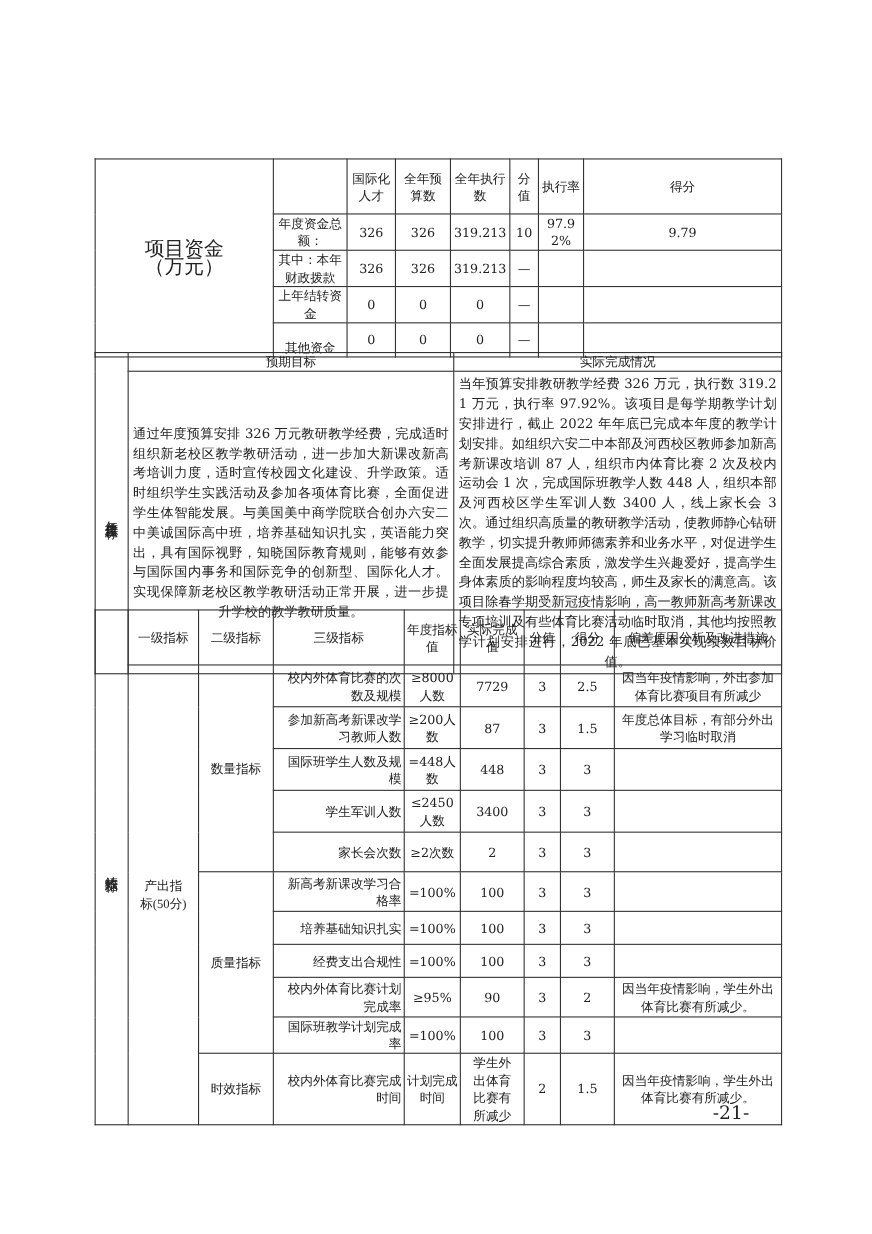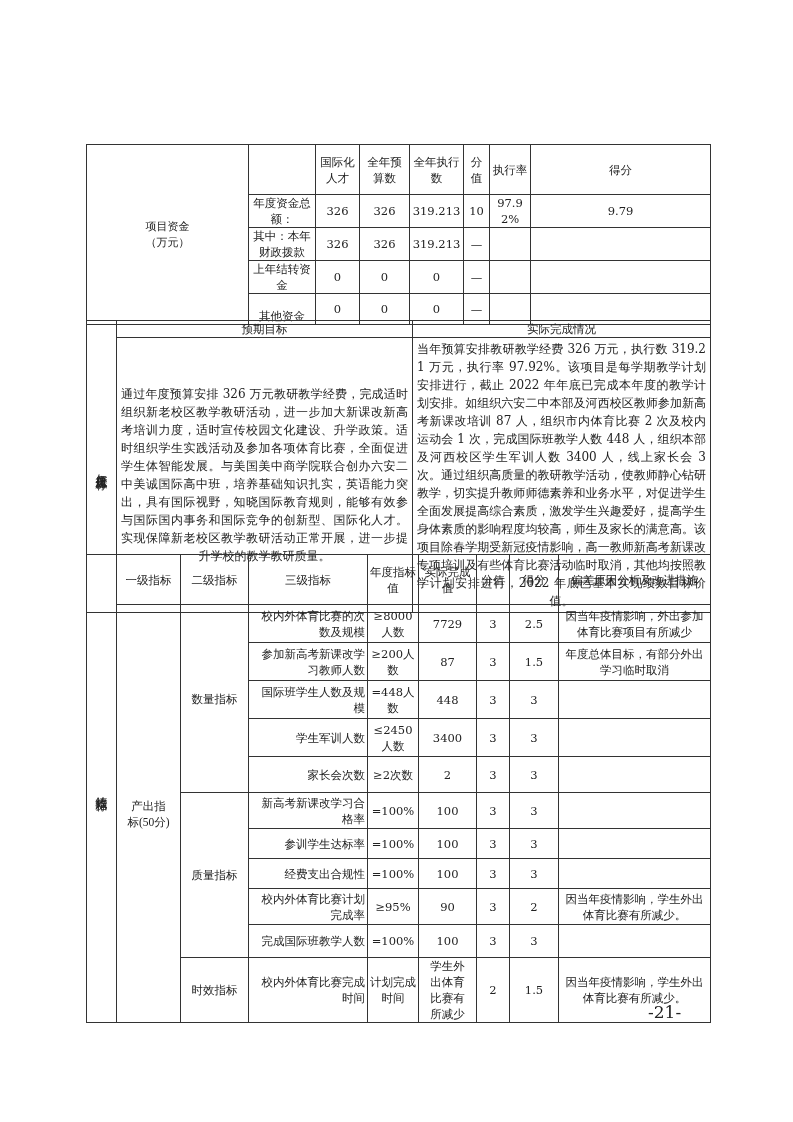--- a/index.html
+++ b/index.html
@@ -28,21 +28,21 @@
         <col style="width:67px">
         <col style="width:44px">
         <col style="width:50px">
       <col style="width:54px">
         <col style="width:26px">
         <col style="width:41px">
         <col style="width:180px">
     </colgroup>
     <tbody>
         <tr style="height:50px">
-      <td rowspan="5" style="white-space:pre-line;font-size:11px;">项目资金
+      <td rowspan="5" style="white-space:pre-line;font-size:18px;">项目资金
 （万元）</td>
       <td></td>
       <td>国际化人才</td>
       <td>全年预算数</td>
       <td>全年执行数</td>
       <td>分值</td>
       <td>执行率</td>
       <td>得分</td>
     </tr>
     <tr style="height:33px">
@@ -174,21 +174,21 @@
     <tr style="height:36px">
       <td rowspan="5">质量指标</td>
       <td class="left">新高考新课改学习合格率</td>
       <td>=100%</td>
       <td>100</td>
       <td>3</td>
       <td>3</td>
       <td></td>
     </tr>
     <tr style="height:30px">
-      <td class="left">参训学生达标率</td>
+      <td class="left">培养基础知识扎实</td>
       <td>=100%</td>
       <td>100</td>
       <td>3</td>
       <td>3</td>
       <td></td>
     </tr>
     <tr style="height:30px">
       <td class="left">经费支出合规性</td>
       <td>=100%</td>
       <td>100</td>
@@ -198,21 +198,21 @@
     </tr>
     <tr style="height:36px">
       <td class="left">校内外体育比赛计划完成率</td>
       <td>≥95%</td>
       <td>90</td>
       <td>3</td>
       <td>2</td>
       <td>因当年疫情影响，学生外出体育比赛有所减少。</td>
     </tr>
     <tr style="height:33px">
-      <td class="left">完成国际班教学人数</td>
+      <td class="left">国际班教学计划完成率</td>
       <td>=100%</td>
       <td>100</td>
       <td>3</td>
       <td>3</td>
       <td></td>
     </tr>
 
     <tr style="height:62px">
       <td>时效指标</td>
       <td class="left">校内外体育比赛完成时间</td>

